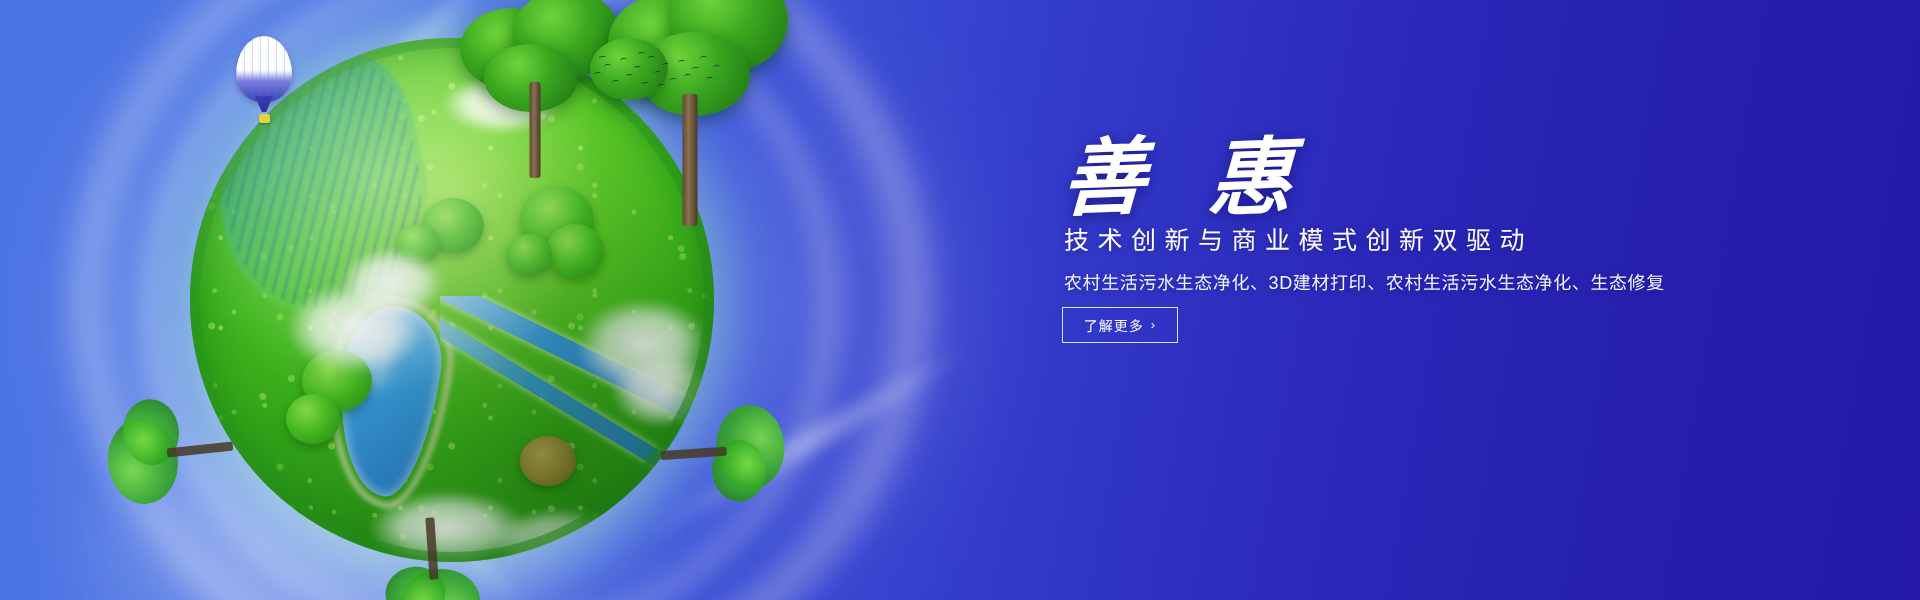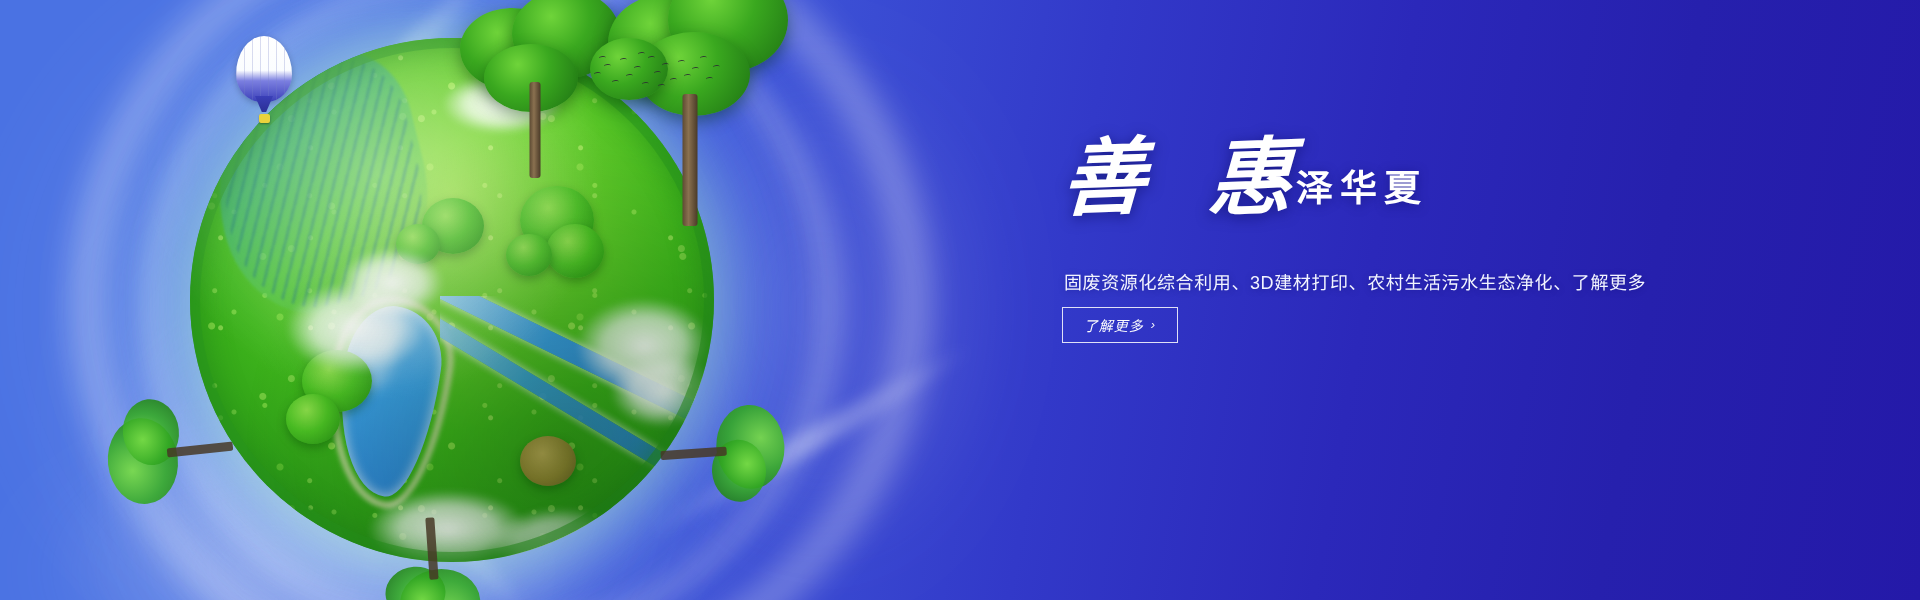--- a/index.html
+++ b/index.html
@@ -367,21 +367,20 @@
     color:#ffffff;
     font-size:14px;
     letter-spacing:1px;
     display:flex;
     align-items:center;
     justify-content:center;
     gap:7px;
     cursor:pointer;
     font-family:inherit;
     white-space:nowrap;
-    font-style:italic;
   }
   .cta .chev{
     font-size:13px;
     line-height:1;
     position:relative;
     top:-1px;
     opacity:.95;
   }
 </style>
 </head>
@@ -502,25 +501,25 @@
   </div>
 
   <div class="content">
 
     <div class="headline">
       <span class="phrase">
         <span class="big-char">善</span>
       </span>
       <span class="phrase">
         <span class="big-char">惠</span>
-        <span class="small-chars">泽华夏</span>
       </span>
     </div>
 
-    <div class="description">固废资源化综合利用、3D建材打印、农村生活污水生态净化、了解更多</div>
+    <div class="subtitle">技术创新与商业模式创新双驱动</div>
+    <div class="description">农村生活污水生态净化、3D建材打印、农村生活污水生态净化、生态修复</div>
 
     <button class="cta">
       <span>了解更多</span>
       <span class="chev">›</span>
     </button>
 
   </div>
 </div>
 
 </body></html>

